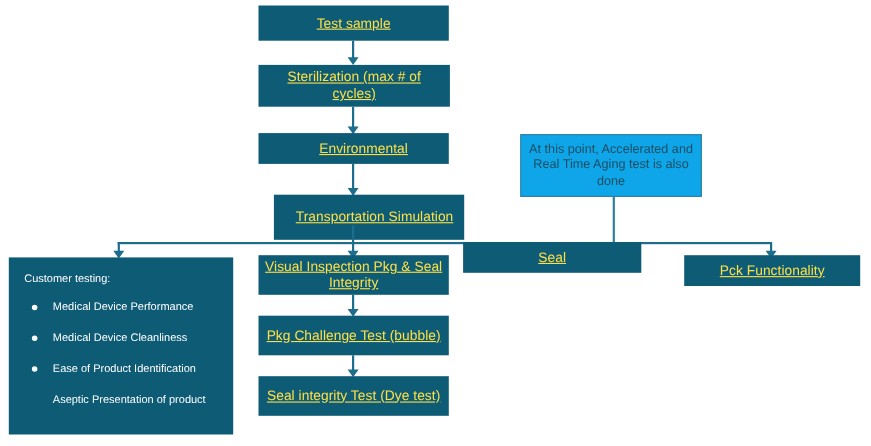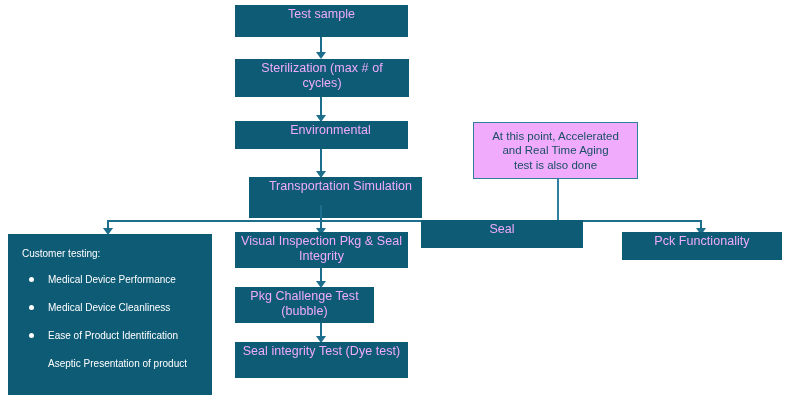--- a/index.html
+++ b/index.html
@@ -17,49 +17,51 @@
     width: 792px;
     height: 405px;
     background: #ffffff;
     overflow: hidden;
   }
 
   
   .node {
     position: absolute;
     background: #0e5b76;
-    color: #f0abfc;
+    color: #fde047;
     display: flex;
+    align-items: center;
     justify-content: center;
     text-align: center;
     font-size: 12.5px;
     line-height: 15px;
     box-sizing: border-box;
     padding: 2px 6px;
     letter-spacing: 0.05px;
+    text-decoration: underline;
   }
   .node .label {
     display: block;
     width: 100%;
   }
 
   
   .note {
     position: absolute;
-    background: #f0abfc;
+    background: #0ea5e9;
     border: 1px solid #2f7f9e;
     color: #1b4f63;
     display: flex;
     align-items: center;
     justify-content: center;
     text-align: center;
     font-size: 11.5px;
     line-height: 14.5px;
     box-sizing: border-box;
-    padding: 2px 18px;
+    padding: 2px 7px;
   }
 
   
   .listbox {
     position: absolute;
     background: #0e5b76;
     color: #ffffff;
     box-sizing: border-box;
     padding: 12px 12px 10px 12px;
     font-size: 10px;
@@ -180,21 +182,21 @@
     </ul>
   </div>
 
   <div class="node" style="left:235px; top:232px; width:173px; height:36px;">
     <span class="label">Visual Inspection Pkg &amp; Seal Integrity</span>
   </div>
 
   <div class="conn v" style="left:320px; top:268px; width:2px; height:18px;"></div>
   <div class="arrow" style="left:316px; top:281px;"></div>
 
-  <div class="node" style="left:235px; top:287px; width:139px; height:36px;">
+  <div class="node" style="left:235px; top:287px; width:173px; height:36px;">
     <span class="label">Pkg Challenge Test (bubble)</span>
   </div>
 
   <div class="conn v" style="left:320px; top:323px; width:2px; height:18px;"></div>
   <div class="arrow" style="left:316px; top:336px;"></div>
 
   <div class="node" style="left:235px; top:342px; width:173px; height:36px;">
     <span class="label">Seal integrity Test (Dye test)</span>
   </div>
 

